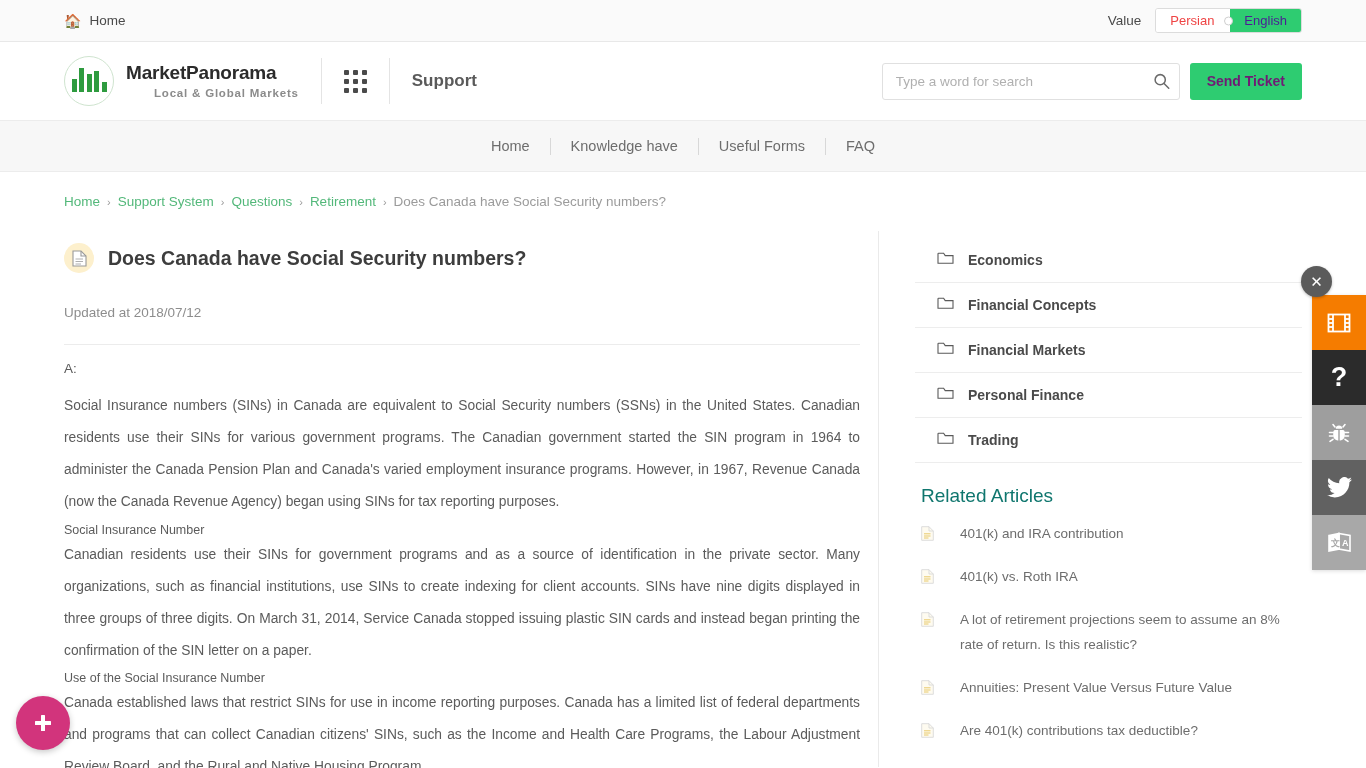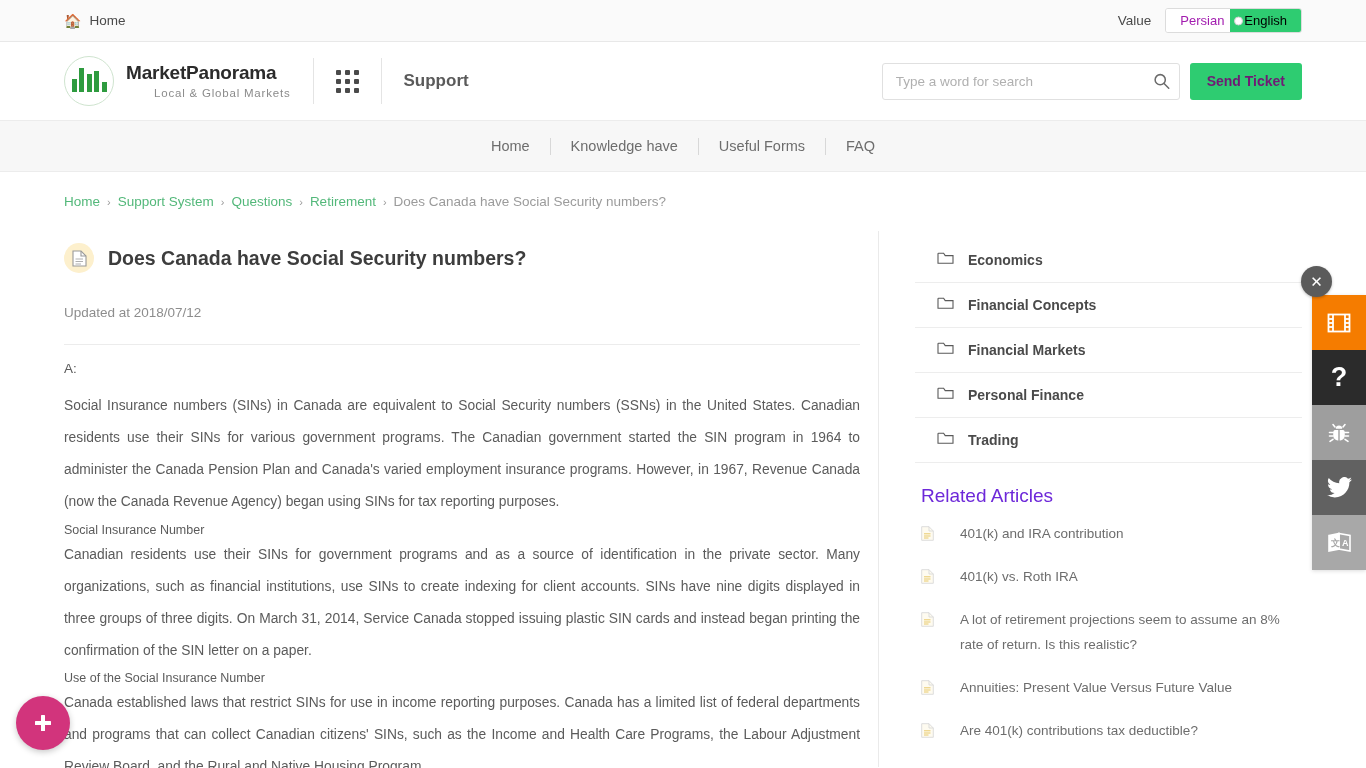--- a/index.html
+++ b/index.html
@@ -34,22 +34,22 @@
   .lang-toggle {
     display: flex; align-items: center;
     border: 1px solid #dcdcdc; border-radius: 3px;
     overflow: hidden; height: 25px; background: #fff;
     position: relative;
   }
   .lang-opt {
     font-size: 13px; padding: 0 14px; line-height: 23px;
     display: flex; align-items: center; height: 100%;
   }
-  .lang-opt.inactive { color: #a21caf; background: #fff; padding-right: 6px;}
-  .lang-opt.active { color: #000000; background: #2ecc71; font-weight: 400; }
+  .lang-opt.inactive { color: #ef4444; background: #fff; padding-right: 16px;}
+  .lang-opt.active { color: #4c1d95; background: #2ecc71; font-weight: 400; }
   .lang-knob {
     position: absolute; left: 68px; top: 50%; transform: translateY(-50%);
     width: 9px; height: 9px; border-radius: 50%;
     background: #ffffff; border: 1px solid #cfcfcf;
   }
 
   
   .header {
     height: 79px;
     background: #ffffff;
@@ -63,21 +63,21 @@
     border: 1px solid #cfe4cf;
     display: flex; align-items: flex-end; justify-content: center;
     gap: 2.5px; padding-bottom: 13px; background: #fff;
   }
   .bar { width: 5px; background: #2e9b3f; display: block; }
   .brand-text { display: flex; flex-direction: column; line-height: 1.1; }
   .brand-name {
     font-size: 19px; font-weight: bold; color: #2b2b2b; letter-spacing: -0.2px;
   }
   .brand-sub {
-    font-size: 11.5px; color: #8b8b8b; font-weight: normal;
+    font-size: 11.5px; color: #8b8b8b; font-weight: bold;
     letter-spacing: 0.8px; margin-top: 3px; padding-left: 28px;
   }
   .vdiv { width: 1px; height: 46px; background: #e4e4e4; margin: 0 22px; }
   .grid-icon {
     display: grid; grid-template-columns: repeat(3, 5px);
     grid-gap: 4px; align-content: center;
   }
   .grid-icon i {
     width: 5px; height: 5px; background: #4a4a4a; border-radius: 1px; display: block;
   }
@@ -167,21 +167,21 @@
   .cat-list { margin-top: 10px; }
   .cat-item {
     display: flex; align-items: center; gap: 14px;
     padding: 13px 0 13px 22px;
     border-bottom: 1px solid #ededed;
     text-decoration: none;
   }
   .cat-item:first-child { padding-top: 10px; }
   .cat-label { font-size: 14px; font-weight: bold; color: #4a4a4a; }
   .related-title {
-    font-size: 19px; color: #6d28d9; margin: 22px 0 6px 6px; font-weight: normal;
+    font-size: 19px; color: #0f766e; margin: 22px 0 6px 6px; font-weight: normal;
   }
   .art-item {
     display: flex; align-items: flex-start; gap: 26px;
     padding: 9px 0 9px 6px; text-decoration: none;
   }
   .art-label {
     font-size: 13.5px; color: #6d6d6d; line-height: 1.85;
   }
   .art-icon { margin-top: 4px; flex-shrink: 0; }
 

